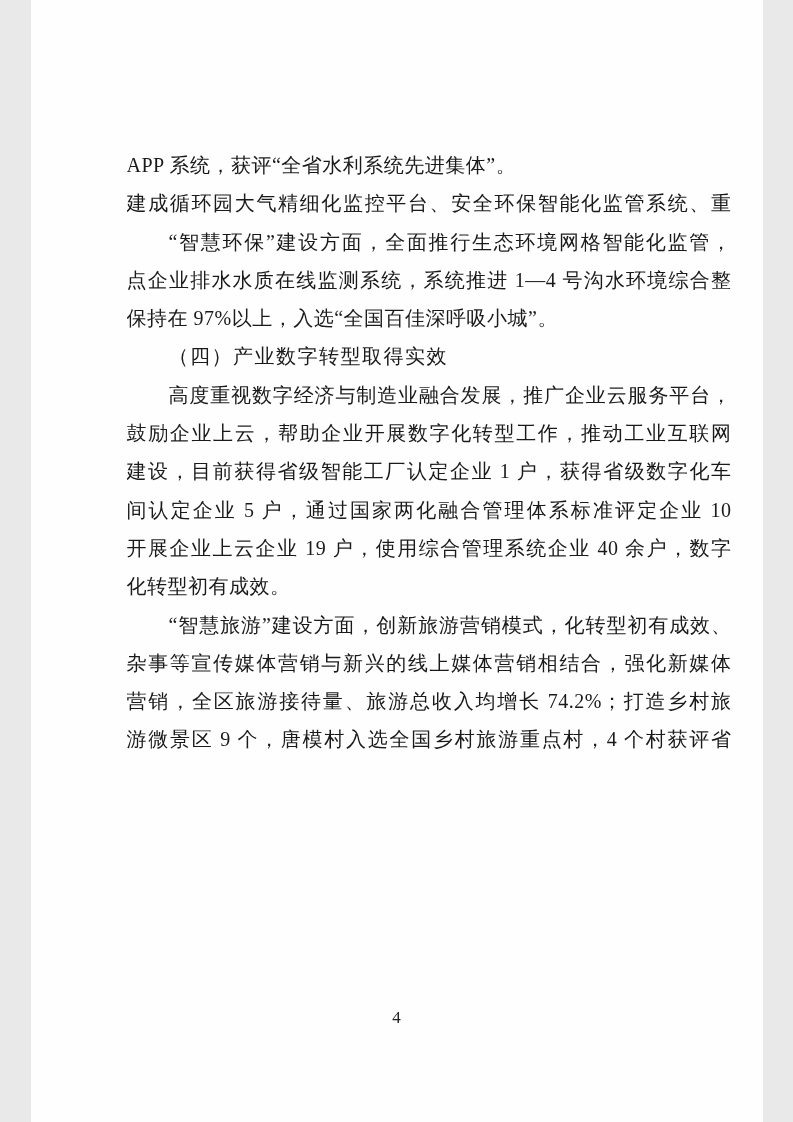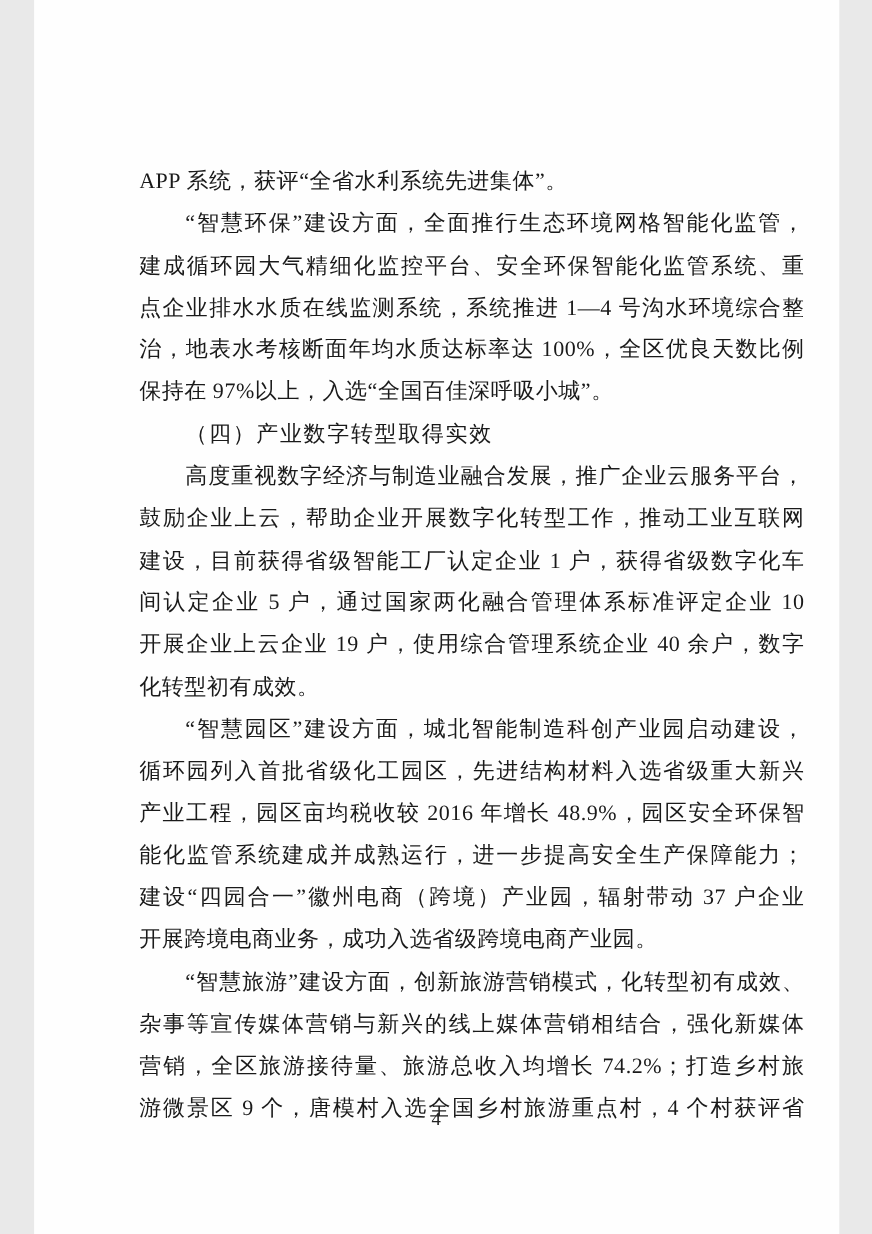--- a/index.html
+++ b/index.html
@@ -62,46 +62,37 @@
 </style>
 </head>
 <body>
 
 <div class="page">
   <div class="content">
       <div class="paragraph">
         <div class="line">APP 系统，获评“全省水利系统先进集体”。</div>
       </div>
       <div class="paragraph">
+        <div class="line jfull">建成循环园大气精细化监控平台、安全环保智能化监管系统、重</div>
         <div class="line indent jfull">“智慧环保”建设方面，全面推行生态环境网格智能化监管，</div>
-        <div class="line jfull">建成循环园大气精细化监控平台、安全环保智能化监管系统、重</div>
         <div class="line jfull">点企业排水水质在线监测系统，系统推进 1—4 号沟水环境综合整</div>
-        <div class="line jfull">治，地表水考核断面年均水质达标率达 100%，全区优良天数比例</div>
         <div class="line">保持在 97%以上，入选“全国百佳深呼吸小城”。</div>
       </div>
       <div class="paragraph heading">
         <div class="line indent">（四）产业数字转型取得实效</div>
       </div>
       <div class="paragraph">
         <div class="line indent jfull">高度重视数字经济与制造业融合发展，推广企业云服务平台，</div>
         <div class="line jfull">鼓励企业上云，帮助企业开展数字化转型工作，推动工业互联网</div>
         <div class="line jfull">建设，目前获得省级智能工厂认定企业 1 户，获得省级数字化车</div>
         <div class="line jfull">间认定企业 5 户，通过国家两化融合管理体系标准评定企业 10 户，</div>
         <div class="line jfull">开展企业上云企业 19 户，使用综合管理系统企业 40 余户，数字</div>
         <div class="line">化转型初有成效。</div>
       </div>
       <div class="paragraph">
-        <div class="line indent jfull">“智慧园区”建设方面，城北智能制造科创产业园启动建设，</div>
-        <div class="line jfull">循环园列入首批省级化工园区，先进结构材料入选省级重大新兴</div>
-        <div class="line jfull">产业工程，园区亩均税收较 2016 年增长 48.9%，园区安全环保智</div>
-        <div class="line jfull">能化监管系统建成并成熟运行，进一步提高安全生产保障能力；</div>
-        <div class="line jfull">建设“四园合一”徽州电商（跨境）产业园，辐射带动 37 户企业</div>
-        <div class="line">开展跨境电商业务，成功入选省级跨境电商产业园。</div>
-      </div>
-      <div class="paragraph">
         <div class="line indent jfull">“智慧旅游”建设方面，创新旅游营销模式，化转型初有成效、</div>
         <div class="line jfull">杂事等宣传媒体营销与新兴的线上媒体营销相结合，强化新媒体</div>
         <div class="line jfull">营销，全区旅游接待量、旅游总收入均增长 74.2%；打造乡村旅</div>
         <div class="line jfull">游微景区 9 个，唐模村入选全国乡村旅游重点村，4 个村获评省</div>
       </div>
     </div>
   <div class="footer">4</div>
 </div>
 
 </body></html>

